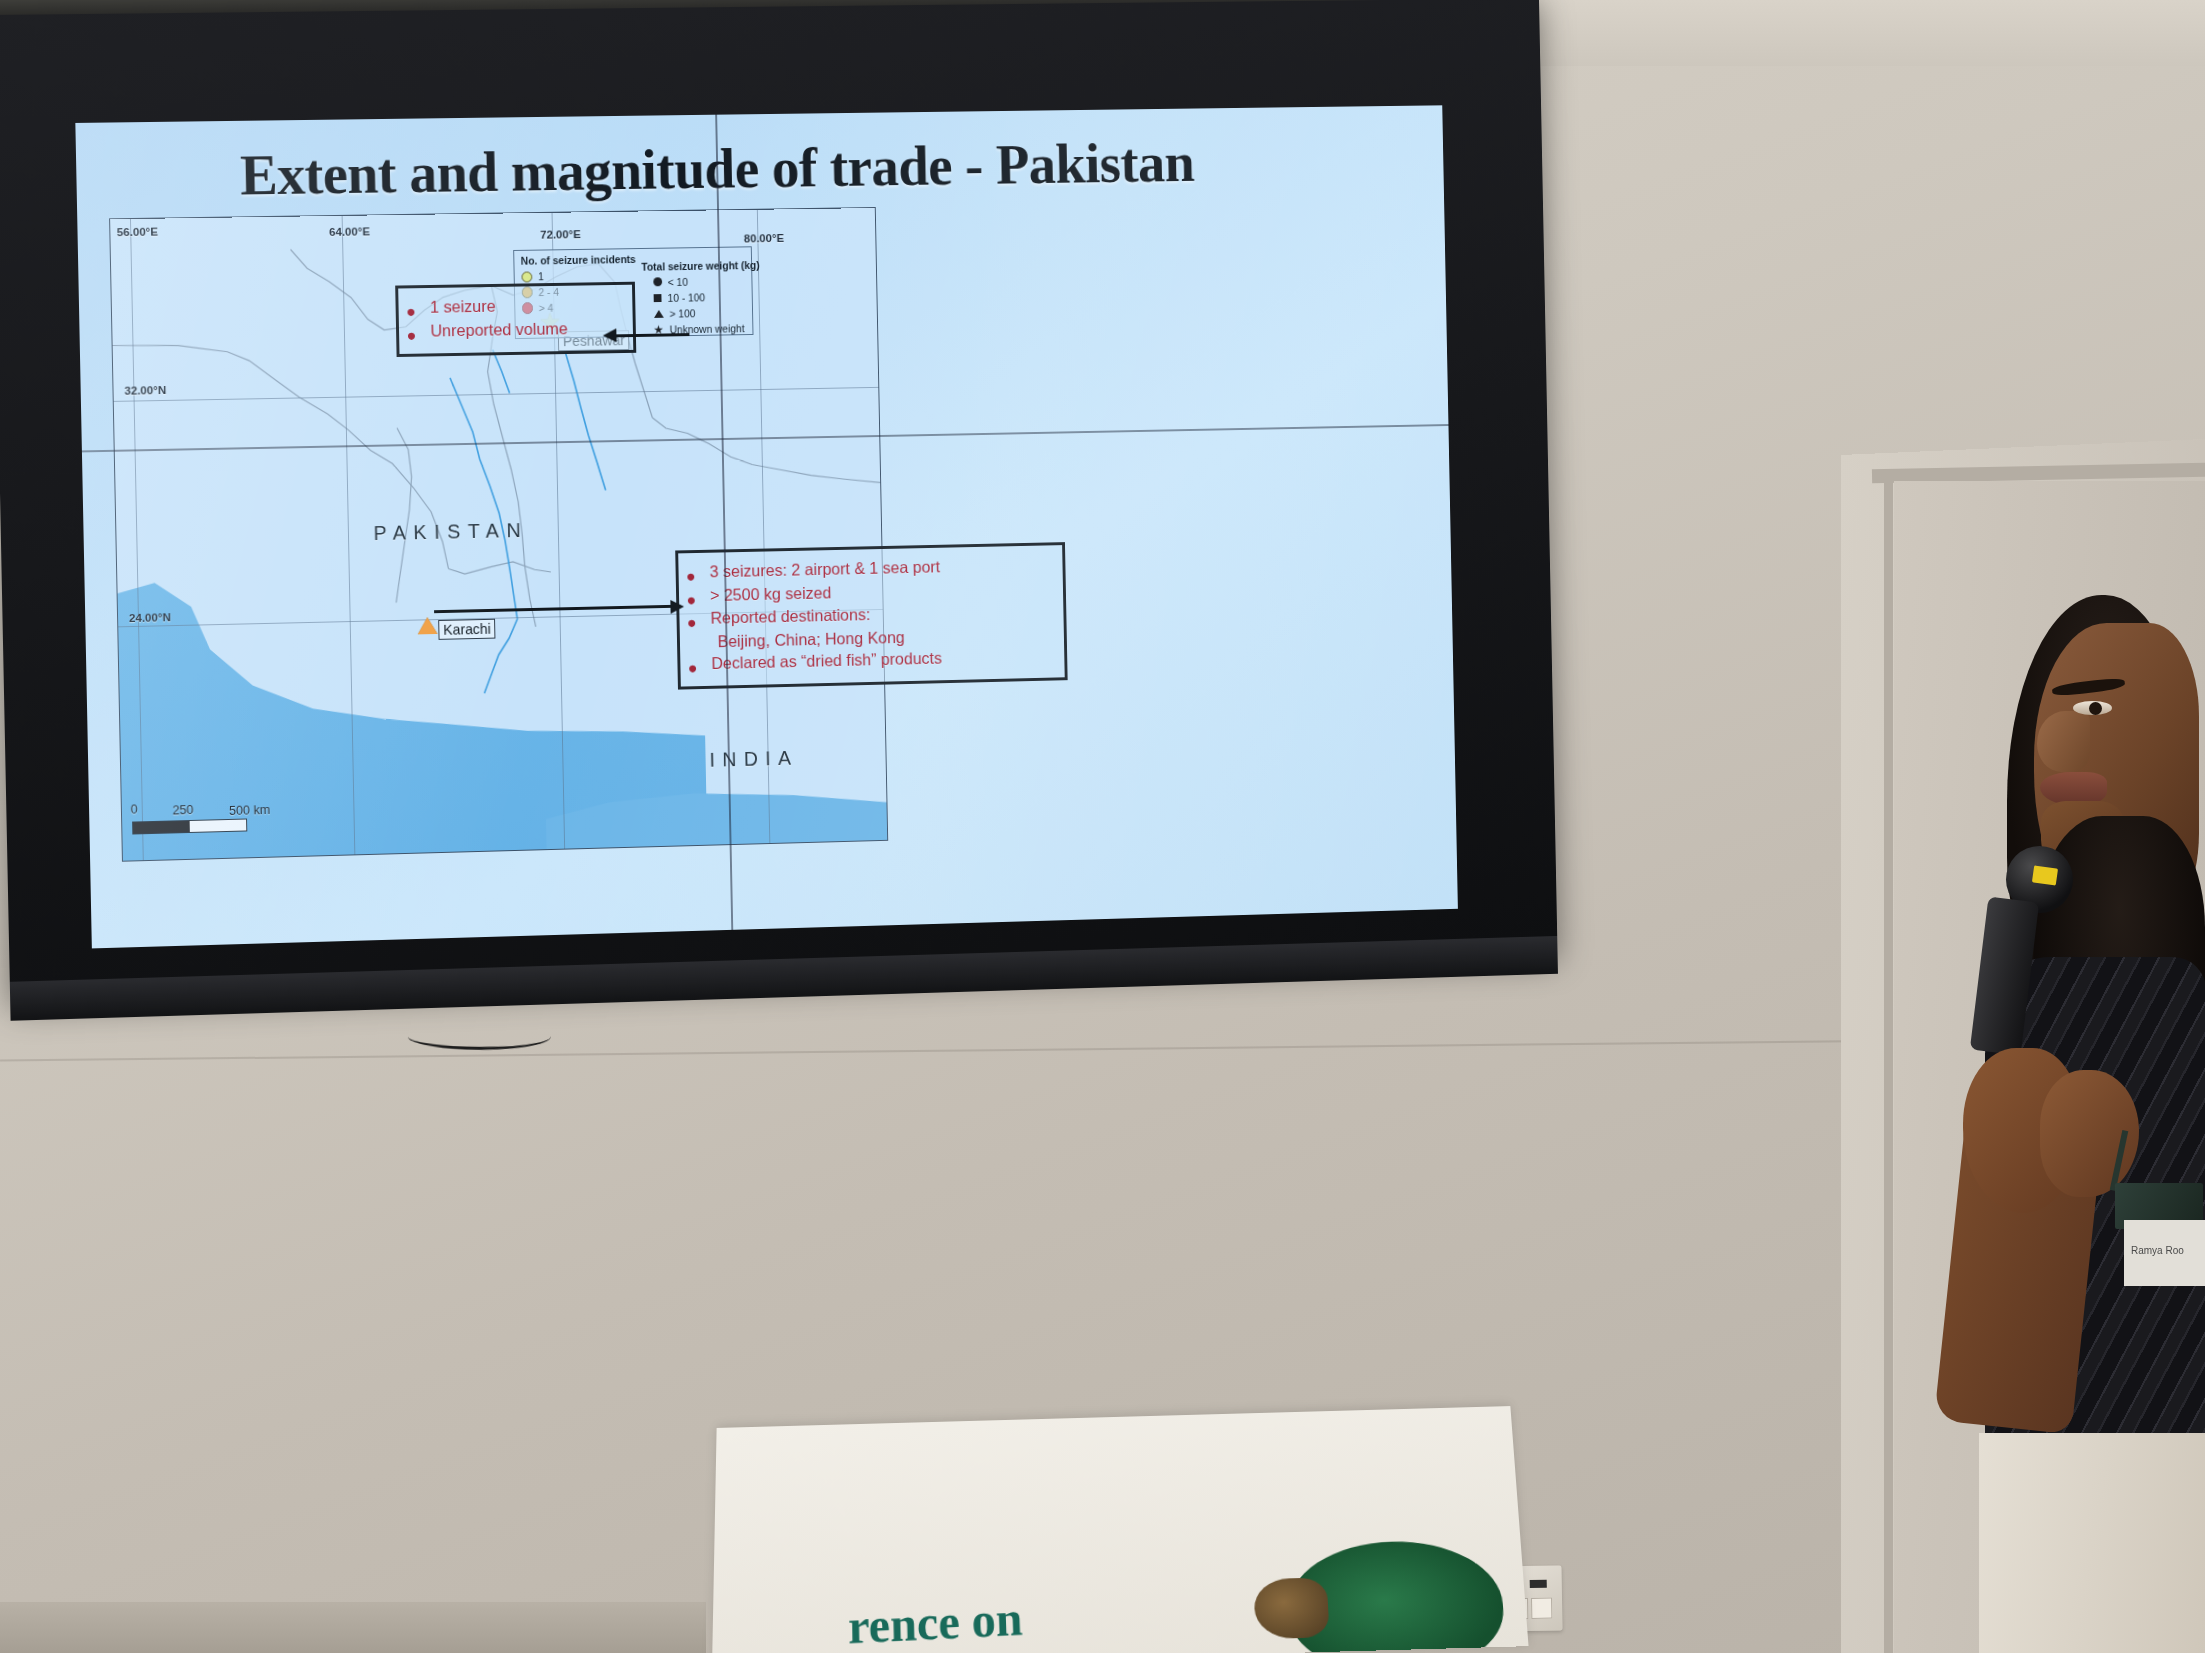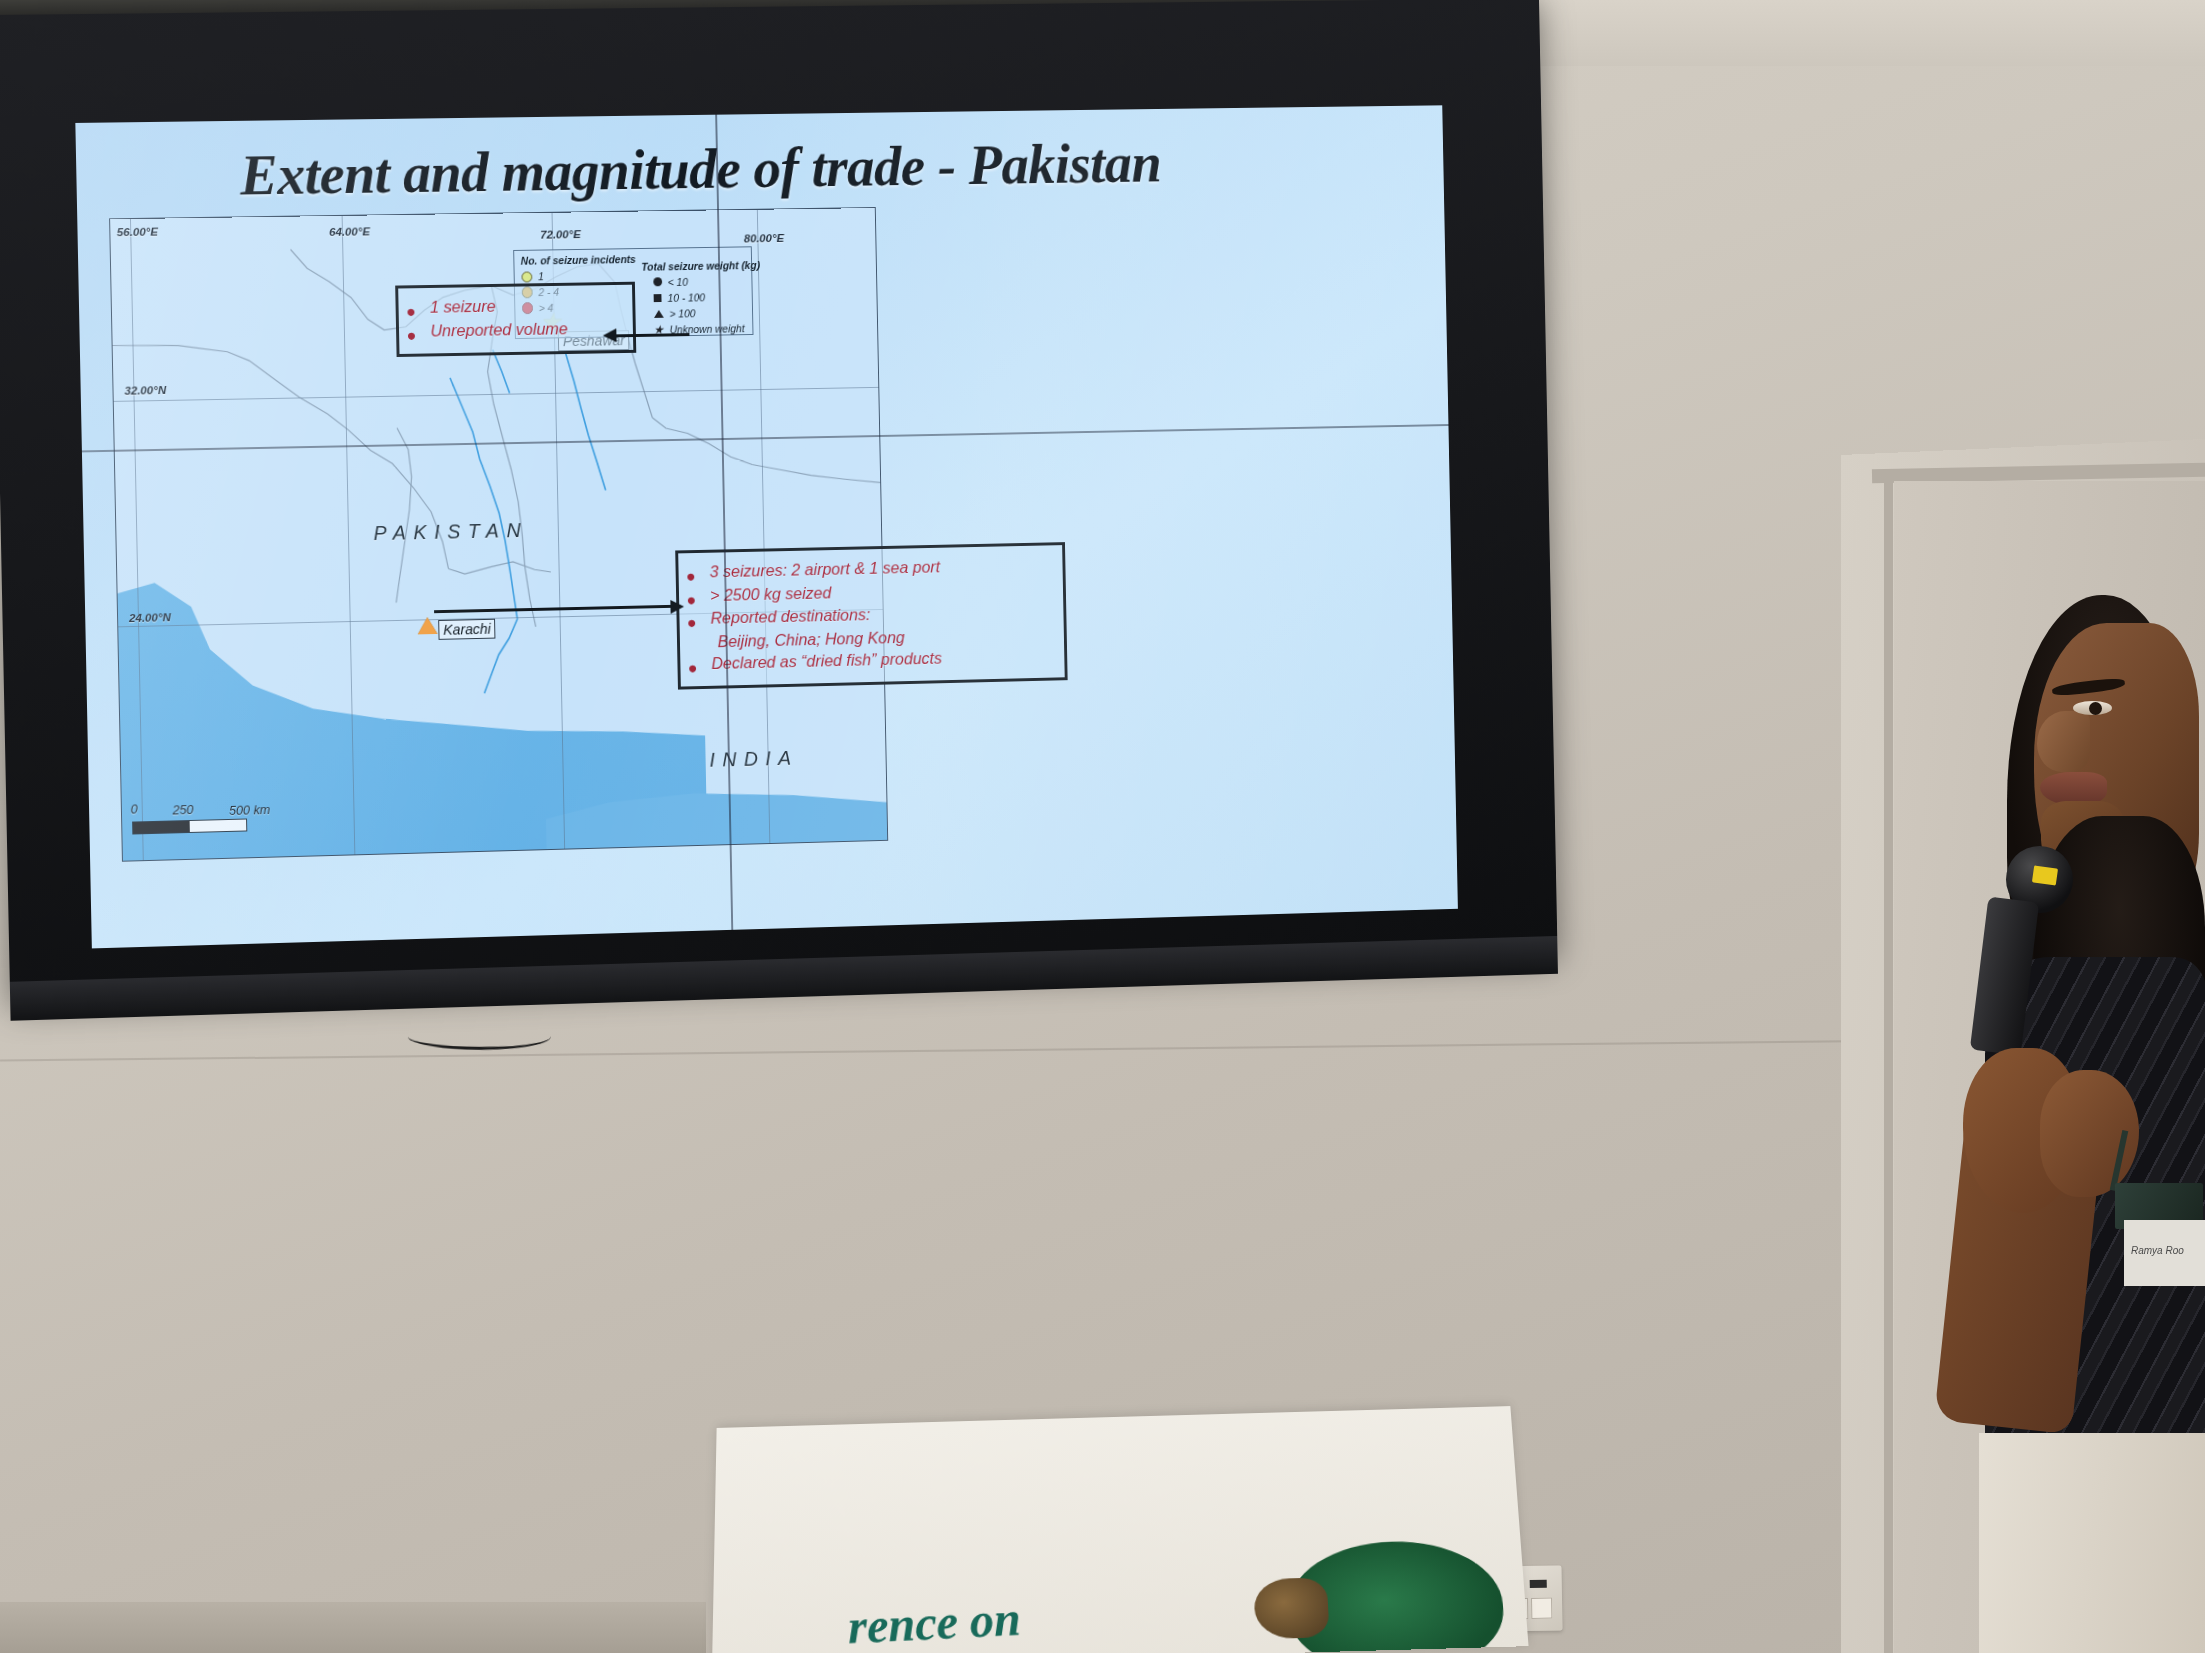--- a/index.html
+++ b/index.html
@@ -1,19 +1,19 @@
 <!DOCTYPE html>
 <html style="font-size:8.8px"><head>
 <meta charset="utf-8">
 <style>
   html,body{margin:0;padding:0;background:#000;}
   body{width:2205px;height:1654px;overflow:hidden;font-family:"Liberation Sans",sans-serif;}
 
   #scene{position:relative;width:2205px;height:1654px;overflow:hidden;
-         background:#7dd3fc;font-style:italic;}
+         background:#7dd3fc;}
 
   
   .wall{position:absolute;inset:0;
         background:linear-gradient(160deg,#d8d2c8 0%,#cec8be 35%,#c4bdb3 62%,#b9b2a8 100%);}
   .wall-upper{position:absolute;left:0;top:0;width:2205px;height:66px;
         background:linear-gradient(180deg,#d9d3c9,#cdc7bd);}
   .wall-seam{position:absolute;left:0;top:1048px;width:2205px;height:1.7px;
         background:rgba(120,112,102,.25);transform:rotate(-0.6deg);}
 
   

